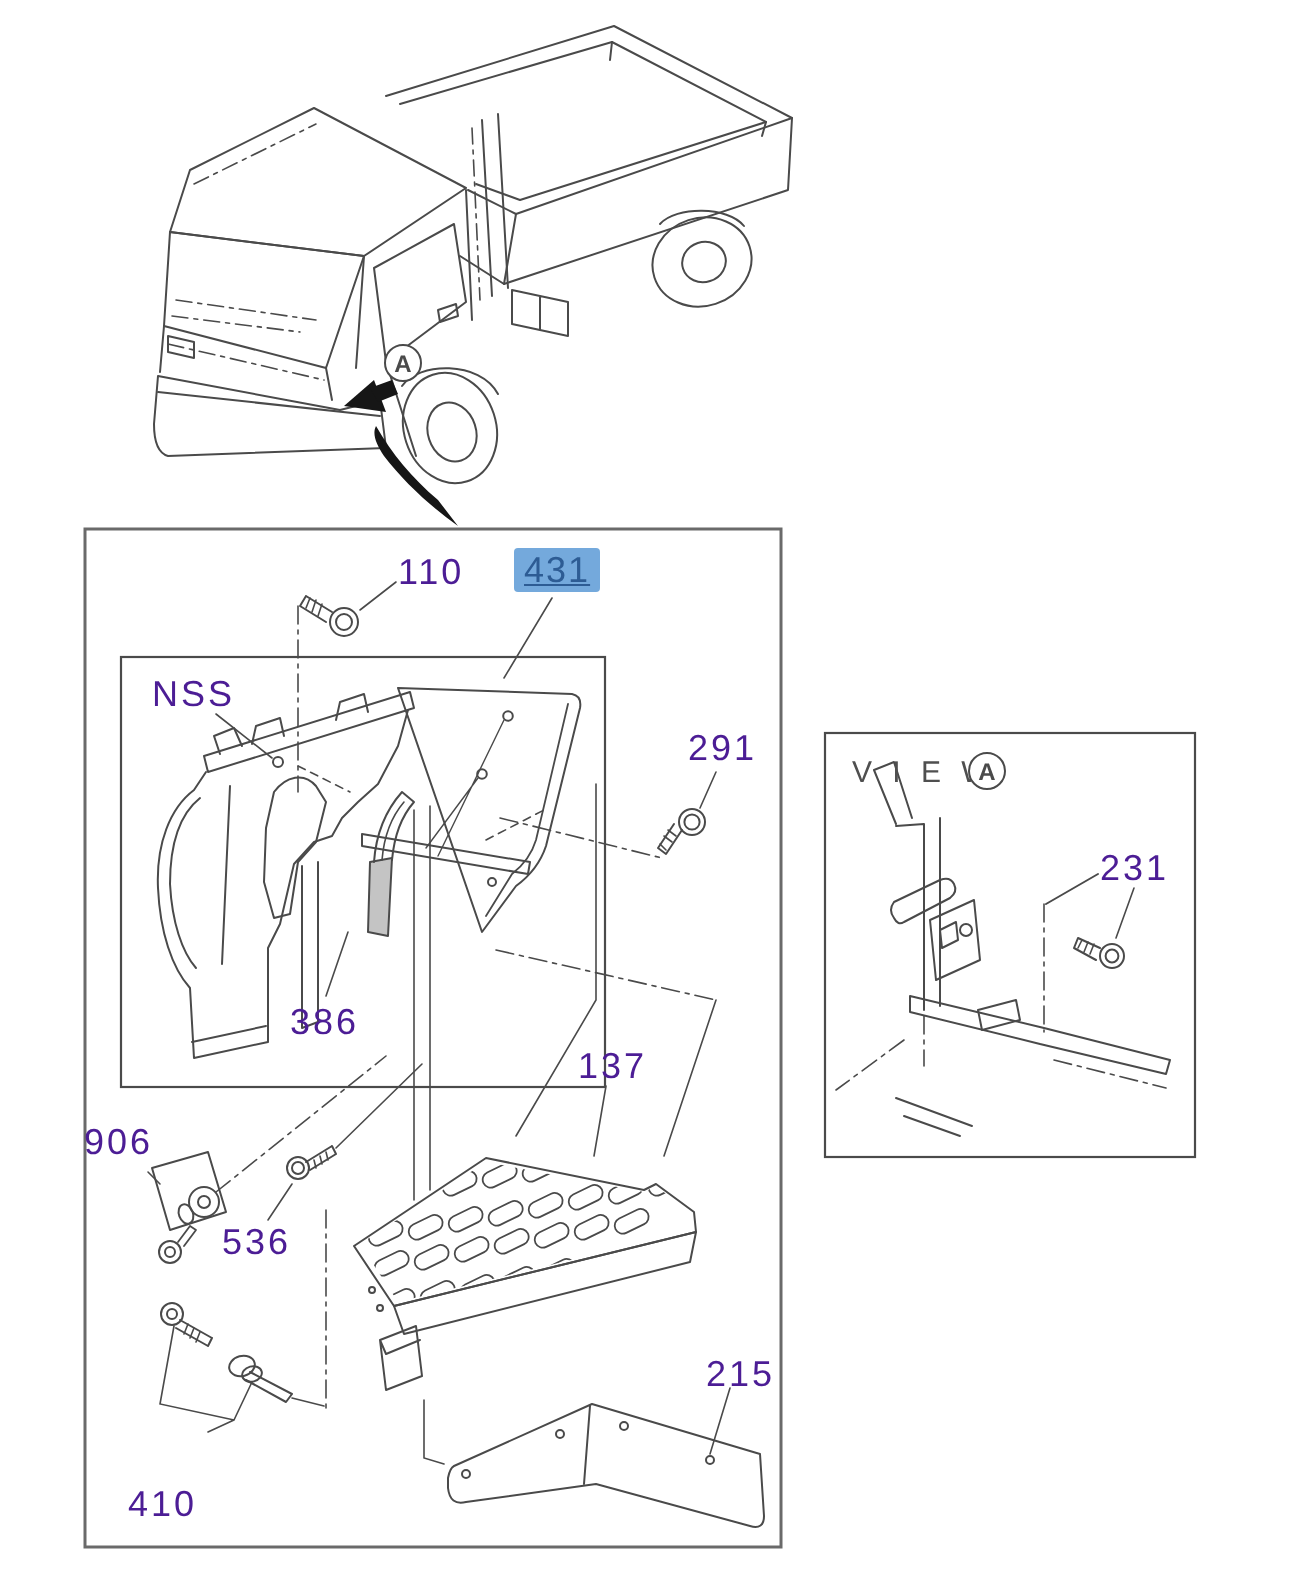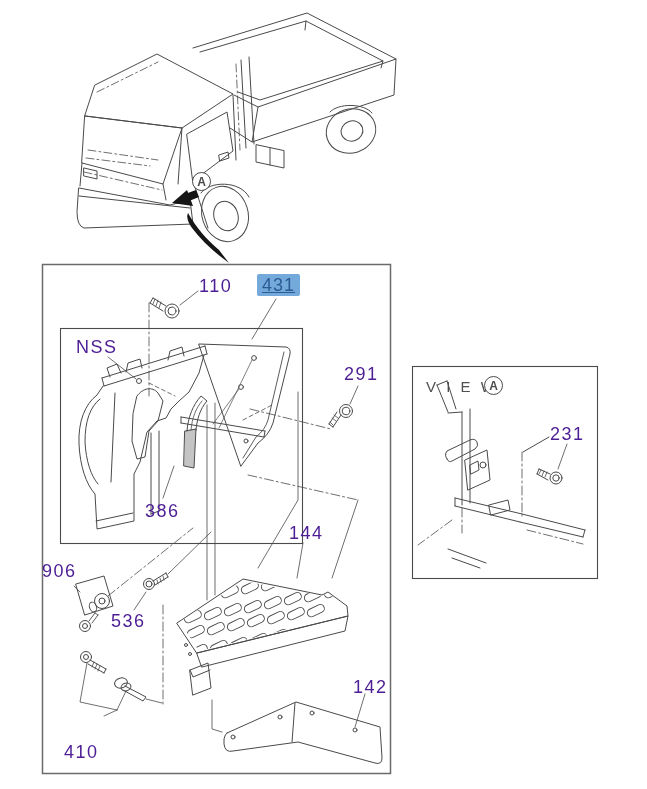--- a/index.html
+++ b/index.html
@@ -266,24 +266,24 @@
     </g>
     <path d="M567,444 L558,469" stroke-width="0.8"></path>
   </g>
 </svg>
 
 <div class="callout co-110">110</div>
 <div class="callout sel co-431">431</div>
 <div class="callout co-nss">NSS</div>
 <div class="callout co-291">291</div>
 <div class="callout co-487">386</div>
-<div class="callout co-103">144</div>
+<div class="callout co-103">137</div>
 <div class="callout co-479">906</div>
 <div class="callout co-323">536</div>
 <div class="callout co-410">410</div>
-<div class="callout co-121">142</div>
+<div class="callout co-121">215</div>
 <div class="callout co-168">231</div>
 
 <div class="view-title">V I E W</div>
 <div class="marker marker-view">A</div>
 <div class="marker marker-truck">A</div>
 
 </div>
 
 </body></html>

